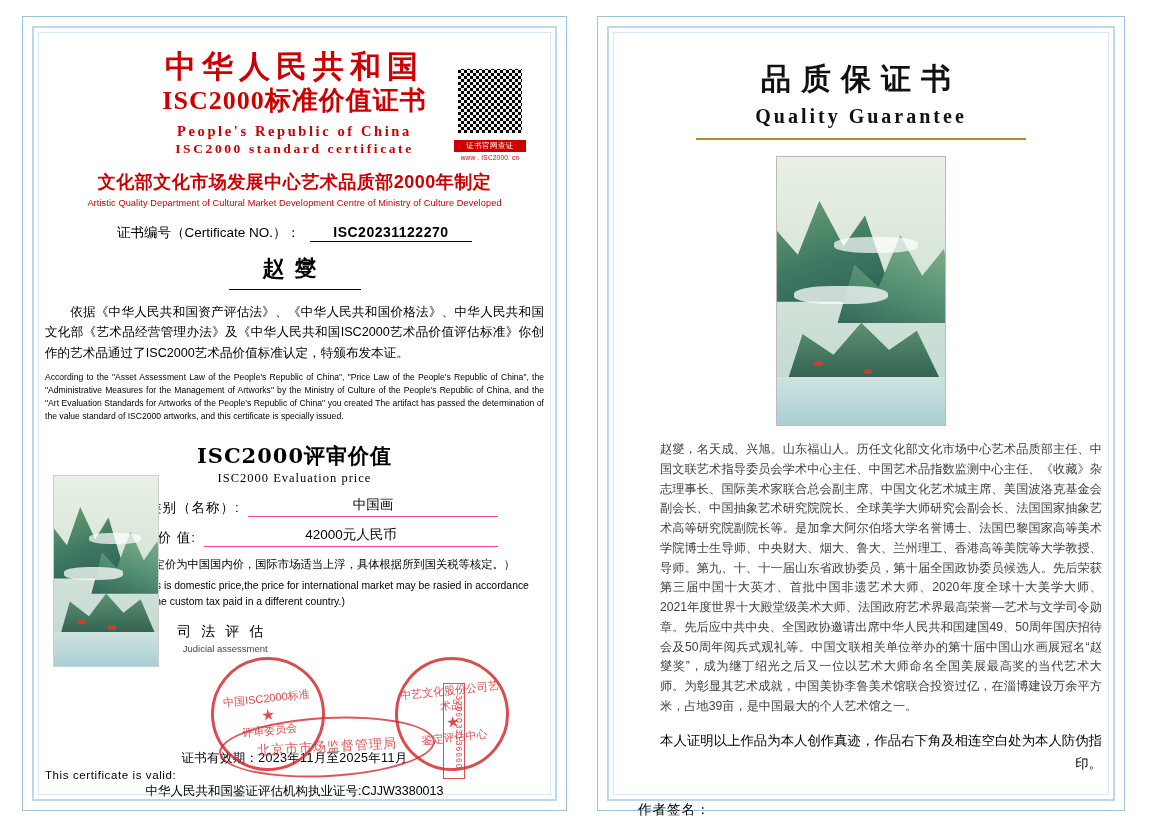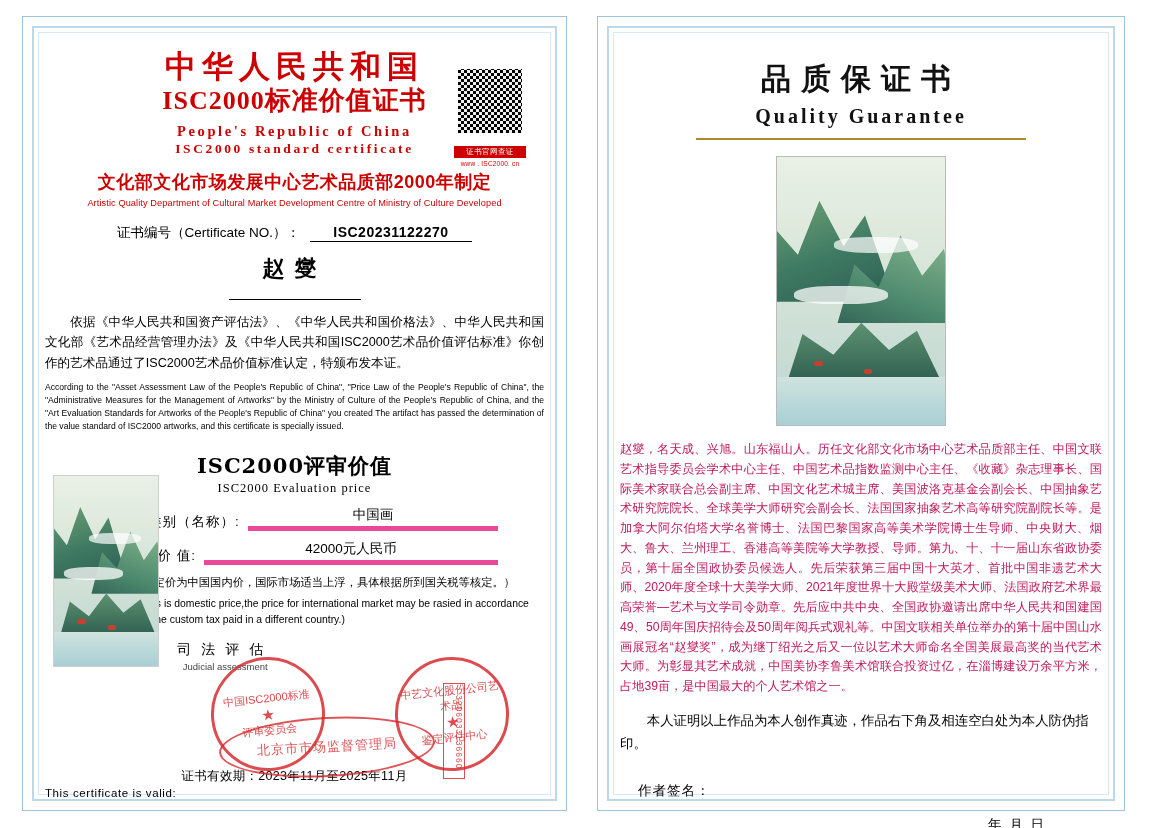--- a/index.html
+++ b/index.html
@@ -96,38 +96,38 @@
   }
   .qr{
     width:64px;height:64px;margin:0 auto;
     background:
       repeating-linear-gradient(90deg,#111 0 3px,#fff 3px 6px),
       repeating-linear-gradient(0deg,#111 0 3px,#fff 3px 6px);
     background-blend-mode:difference;
     border:2px solid #fff;
   }
   .qr-label{
-    margin-top:11px;background:#cc0000;color:#fff;font-size:7.5px;
+    margin-top:5px;background:#cc0000;color:#fff;font-size:7.5px;
     padding:1px 2px;letter-spacing:0.4px;
   }
   .qr-url{font-size:6.5px;color:#cc0000;margin-top:2px;letter-spacing:0.2px;}
 
   .cert-no-row{
     margin-top:16px;text-align:center;font-size:13.5px;color:#000;
   }
   .cert-no-row .lbl{font-size:13.5px;}
   .cert-no-val{
     font-weight:bold;font-size:14px;border-bottom:1px solid #000;
     padding:0 6px 1px 6px;margin-left:6px;letter-spacing:0.5px;
     display:inline-block;min-width:150px;text-align:center;
   }
   .artist-name{
     margin:12px auto 0 auto;width:132px;text-align:center;
     font-size:22px;font-weight:bold;letter-spacing:10px;
-    border-bottom:1px solid #000;padding-bottom:15px;
+    border-bottom:1px solid #000;padding-bottom:5px;
     font-family:"DejaVu Serif",serif;
   }
   .para-cn{
     margin-top:12px;font-size:12.6px;line-height:1.65;color:#000;
     text-align:justify;text-indent:2em;
   }
   .para-en{
     margin-top:7px;font-size:8.6px;line-height:1.5;color:#000;text-align:justify;
   }
 
@@ -138,21 +138,21 @@
   }
   .eval-title-en{
     text-align:center;font-size:12.5px;margin-top:1px;letter-spacing:1px;
     font-family:"Liberation Serif",serif;
   }
 
   .fields{margin-top:10px;padding-left:74px;}
   .field-row{display:flex;align-items:flex-end;margin-bottom:9px;}
   .field-label{font-size:13.5px;letter-spacing:1px;white-space:nowrap;}
   .field-val{
-    flex:1;border-bottom:5px solid #ec4899;margin-left:8px;margin-right:46px;
+    flex:1;border-bottom:1px solid #ec4899;margin-left:8px;margin-right:46px;
     font-size:13.5px;padding-bottom:2px;text-align:center;
   }
 
   .note-cn{margin-top:4px;padding-left:86px;font-size:11.3px;line-height:1.55;color:#000;}
   .note-en{margin-top:4px;padding-left:86px;font-size:10.4px;line-height:1.5;color:#000;}
 
   .sign-row{display:flex;margin-top:14px;padding-left:74px;}
   .sign-col{width:50%;text-align:center;}
   .sign-cn{font-size:14px;letter-spacing:10px;font-weight:normal;}
   .sign-en{font-size:9.5px;color:#444;margin-top:2px;}
@@ -221,23 +221,23 @@
     text-align:center;font-family:"Liberation Serif",serif;font-weight:bold;
     font-size:20px;letter-spacing:3px;color:#111;margin-top:5px;
   }
   .r-rule{
     width:330px;height:2px;background:#b08a2e;margin:10px auto 0 auto;
   }
   #right-painting{
     margin:16px auto 0 auto;width:168px;height:268px;border:1px solid #bbb;
   }
   .bio{
-    margin-top:14px;font-size:12.2px;line-height:1.62;text-align:justify;color:#be185d;
-  }
-  .statement{margin-top:13px;font-size:13.4px;line-height:1.7;text-indent:2em;color:#000;}
+    margin-top:14px;font-size:12.2px;line-height:1.62;text-align:justify;color:#404040;margin-left:40px;
+  }
+  .statement{margin-top:13px;font-size:13.4px;line-height:1.7;text-indent:2em;color:#000;text-align:right;}
   .sig-line{margin-top:26px;font-size:13.5px;letter-spacing:1px;padding-left:18px;}
   .date-line{margin-top:16px;font-size:13.5px;letter-spacing:2px;text-align:right;padding-right:56px;}
 </style>
 </head>
 <body>
 
 <div class="page">
 
   <div class="cert" id="left-cert">
     <div class="inner-border"></div>
@@ -288,20 +288,21 @@
 
       <div class="sign-row">
         <div class="sign-col">
           <div class="sign-cn">司法评估</div>
           <div class="sign-en">Judicial assessment</div>
         </div>
       </div>
 
       <div class="valid-line">证书有效期：2023年11月至2025年11月</div>
       <div class="valid-line-en">This  certificate  is  valid:</div>
+      <div class="license-line">中华人民共和国鉴证评估机构执业证号:CJJW3380013</div>
     </div>
 
     <div class="painting" id="left-painting">
       <div class="p-sky"></div>
       <div class="p-mnt1"></div>
       <div class="p-mnt2"></div>
       <div class="p-white2"></div>
       <div class="p-mnt3"></div>
       <div class="p-white"></div>
       <div class="p-water"></div>

